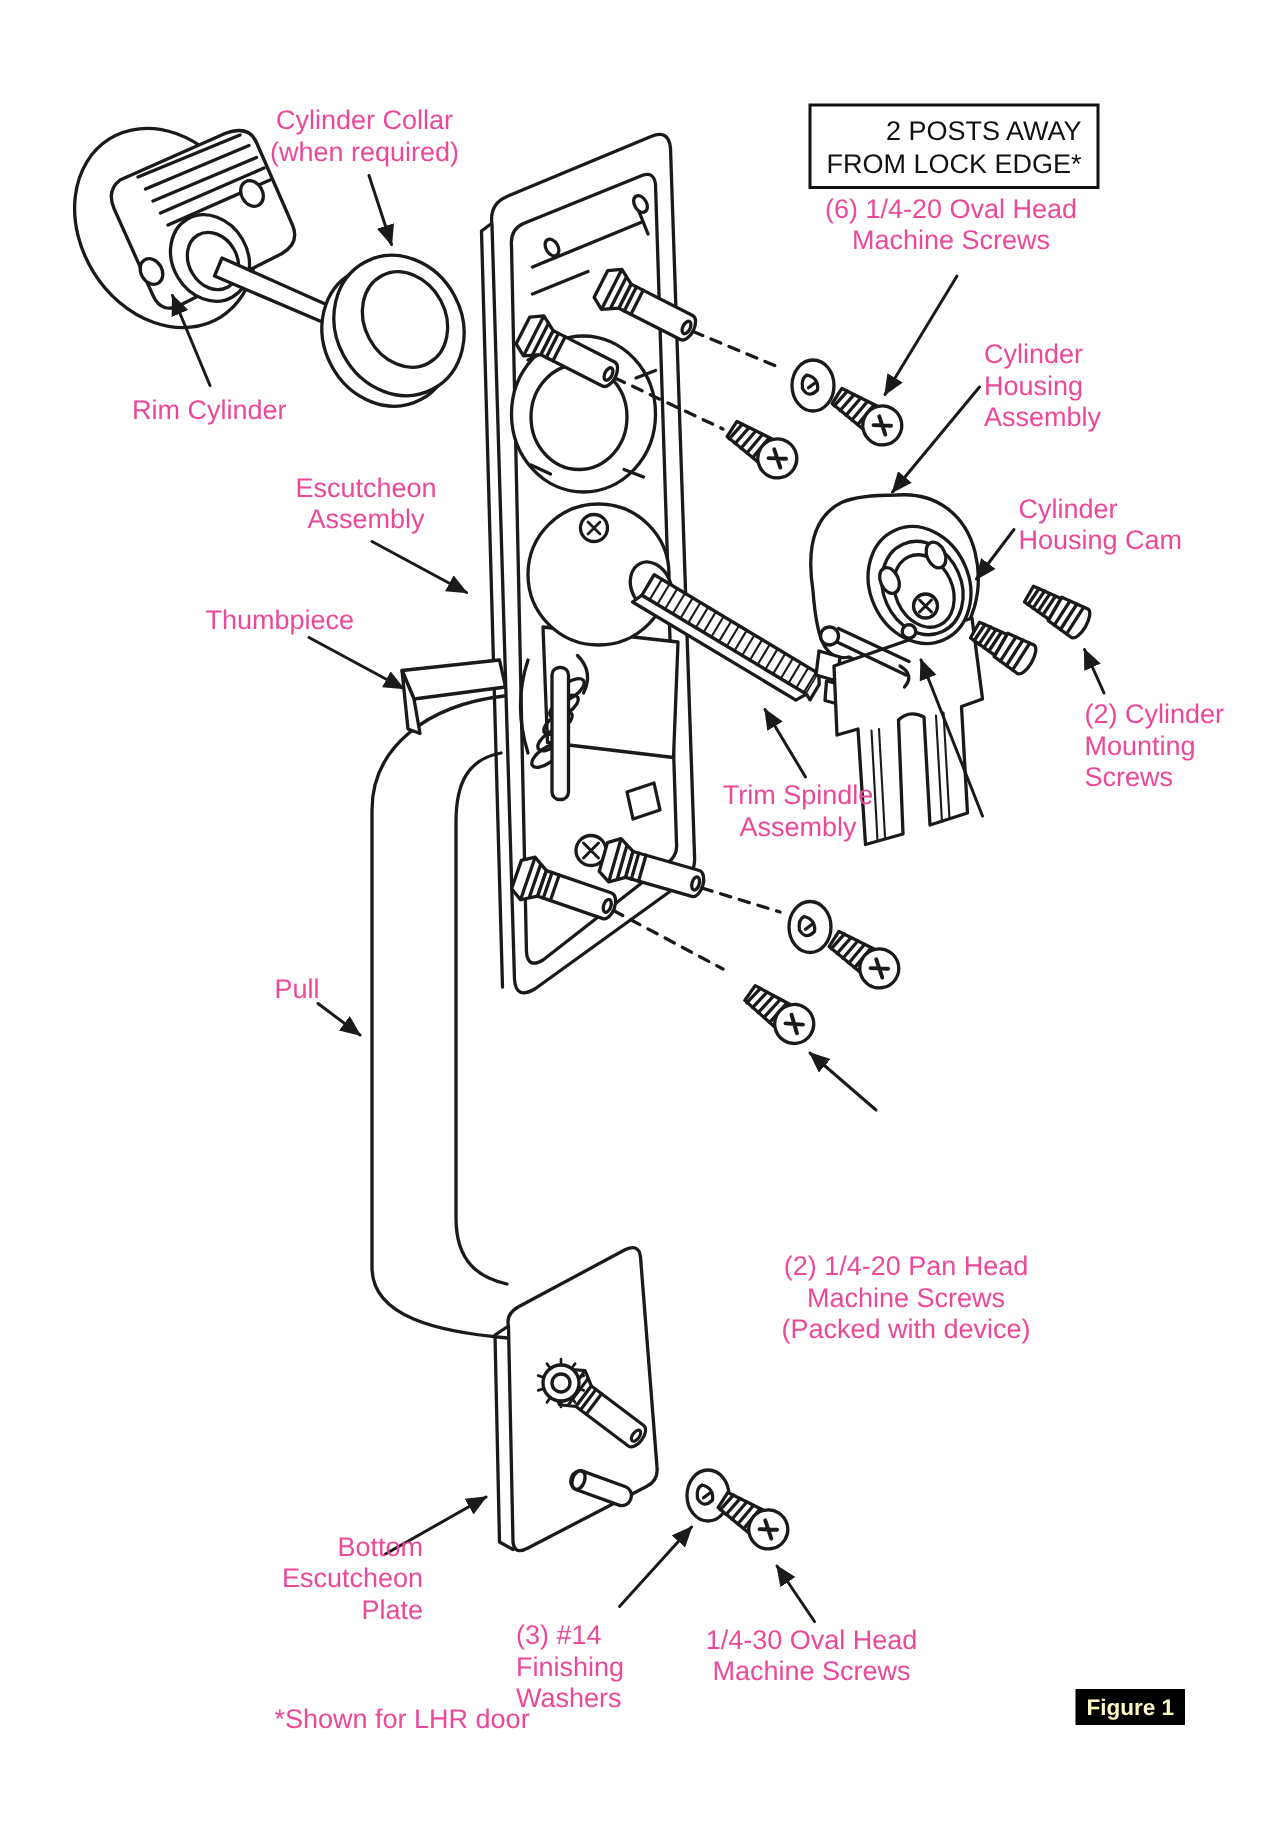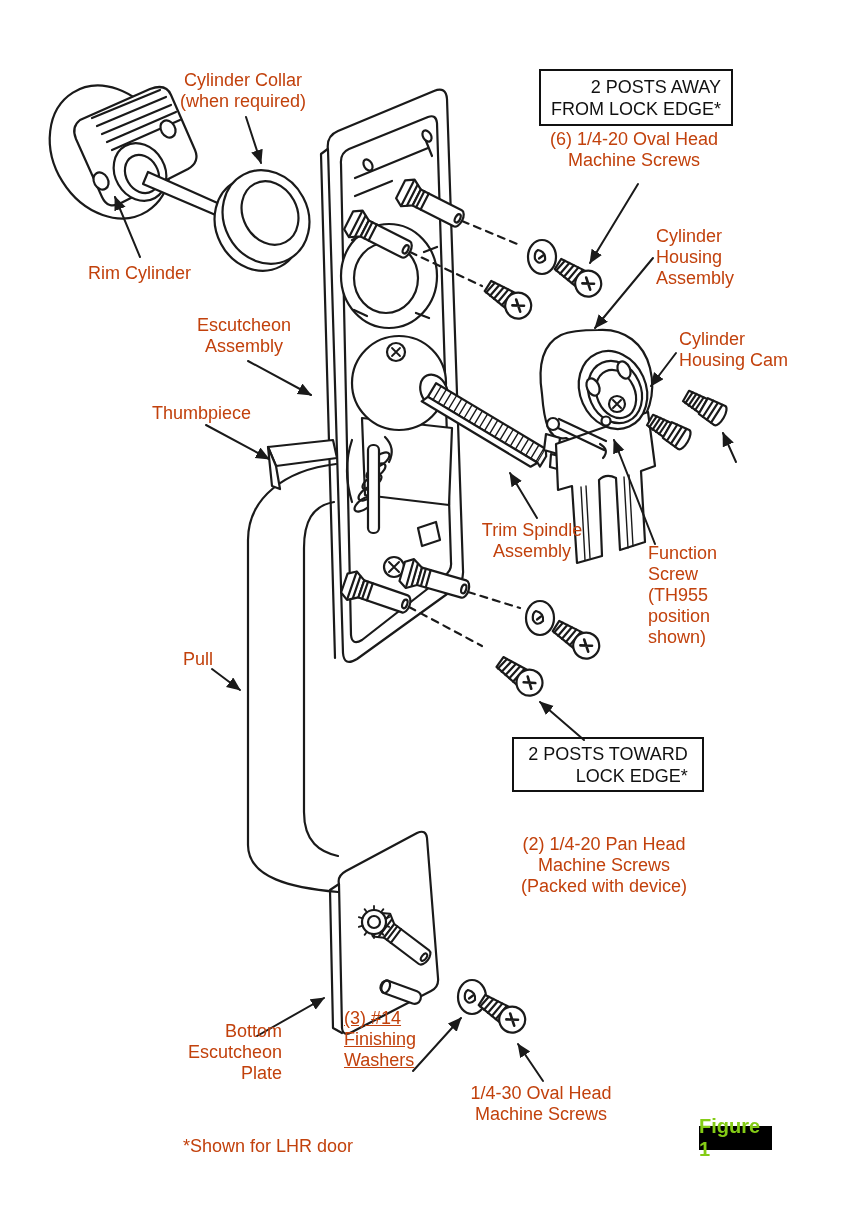--- a/index.html
+++ b/index.html
@@ -1,24 +1,24 @@
 <!DOCTYPE html>
 <html><head>
 <meta charset="utf-8">
 <style>
   html,body{margin:0;padding:0;background:#e8e8e8;}
   #page{position:relative;width:848px;height:1226px;background:#fff;overflow:hidden;
         font-family:"Liberation Sans","DejaVu Sans",sans-serif;color:#111;}
   #art{position:absolute;left:0;top:0;}
-  .lbl{position:absolute;font-size:18px;line-height:21px;white-space:pre-line;color:#c2410c;}
+  .lbl{position:absolute;font-size:18px;line-height:21px;white-space:pre-line;color:#ec4899;}
   .ctr{text-align:center;}
   .boxed{position:absolute;border:2px solid #111;font-size:18px;line-height:22px;
          white-space:pre-line;text-align:right;display:flex;align-items:center;justify-content:center;}
-  .badge{position:absolute;background:#000;color:#84cc16;font-weight:bold;font-size:20px;
-         display:flex;align-items:center;justify-content:center;}
+  .badge{position:absolute;background:#000;color:#fef9c3;font-weight:bold;font-size:15px;
+         display:flex;align-items:center;justify-content:center;margin-left:18px;}
   svg *{vector-effect:none;}
 </style>
 </head>
 <body>
 
 <div id="page">
 
   <svg id="art" width="848" height="1226" viewBox="0 0 848 1226" fill="none" stroke="#1a1a1a" stroke-width="2.2" stroke-linecap="round" stroke-linejoin="round">
     <defs>
       <marker id="arw" markerUnits="userSpaceOnUse" markerWidth="18" markerHeight="14" refX="13" refY="6" orient="auto">
@@ -202,59 +202,55 @@
   </svg>
 
   <div class="lbl ctr" style="left:158px;top:70px;width:170px;">Cylinder Collar
 (when required)</div>
 
   <div class="lbl" style="left:88px;top:263px;">Rim Cylinder</div>
 
   <div class="lbl ctr" style="left:182px;top:315px;width:124px;">Escutcheon
 Assembly</div>
 
-  <div class="lbl" style="left:152px;top:403px;">Thumbpiece</div>
+  <div class="lbl" style="left:137px;top:403px;">Thumbpiece</div>
 
   <div class="lbl" style="left:183px;top:649px;text-align:right;">Pull</div>
 
   <div class="boxed" style="left:539px;top:69px;width:190px;height:53px;">2 POSTS AWAY
 FROM LOCK EDGE*</div>
 
   <div class="lbl ctr" style="left:534px;top:129px;width:200px;">(6) 1/4-20 Oval Head
 Machine Screws</div>
 
   <div class="lbl" style="left:656px;top:226px;">Cylinder
 Housing
 Assembly</div>
 
   <div class="lbl" style="left:679px;top:329px;">Cylinder
 Housing Cam</div>
 
+  <div class="lbl" style="left:723px;top:466px;">(2) Cylinder
+Mounting
+Screws</div>
 
   <div class="lbl ctr" style="left:471px;top:520px;width:122px;">Trim Spindle
 Assembly</div>
 
-  <div class="lbl" style="left:648px;top:543px;">Function
-Screw
-(TH955
-position
-shown)</div>
-
-  <div class="boxed" style="left:512px;top:737px;width:188px;height:51px;">2 POSTS TOWARD
-LOCK EDGE*</div>
+
 
   <div class="lbl ctr" style="left:502px;top:834px;width:204px;">(2) 1/4-20 Pan Head
 Machine Screws
 (Packed with device)</div>
 
   <div class="lbl" style="left:188px;top:1021px;text-align:right;">Bottom
 Escutcheon
 Plate</div>
 
-  <div class="lbl" style="left:344px;top:1008px;text-decoration:underline;">(3) #14
+  <div class="lbl" style="left:344px;top:1080px;">(3) #14
 Finishing
 Washers</div>
 
   <div class="lbl ctr" style="left:441px;top:1083px;width:200px;">1/4-30 Oval Head
 Machine Screws</div>
 
   <div class="lbl" style="left:183px;top:1136px;">*Shown for LHR door</div>
 
   <div class="badge" style="left:699px;top:1126px;width:73px;height:24px;">Figure 1</div>
 

